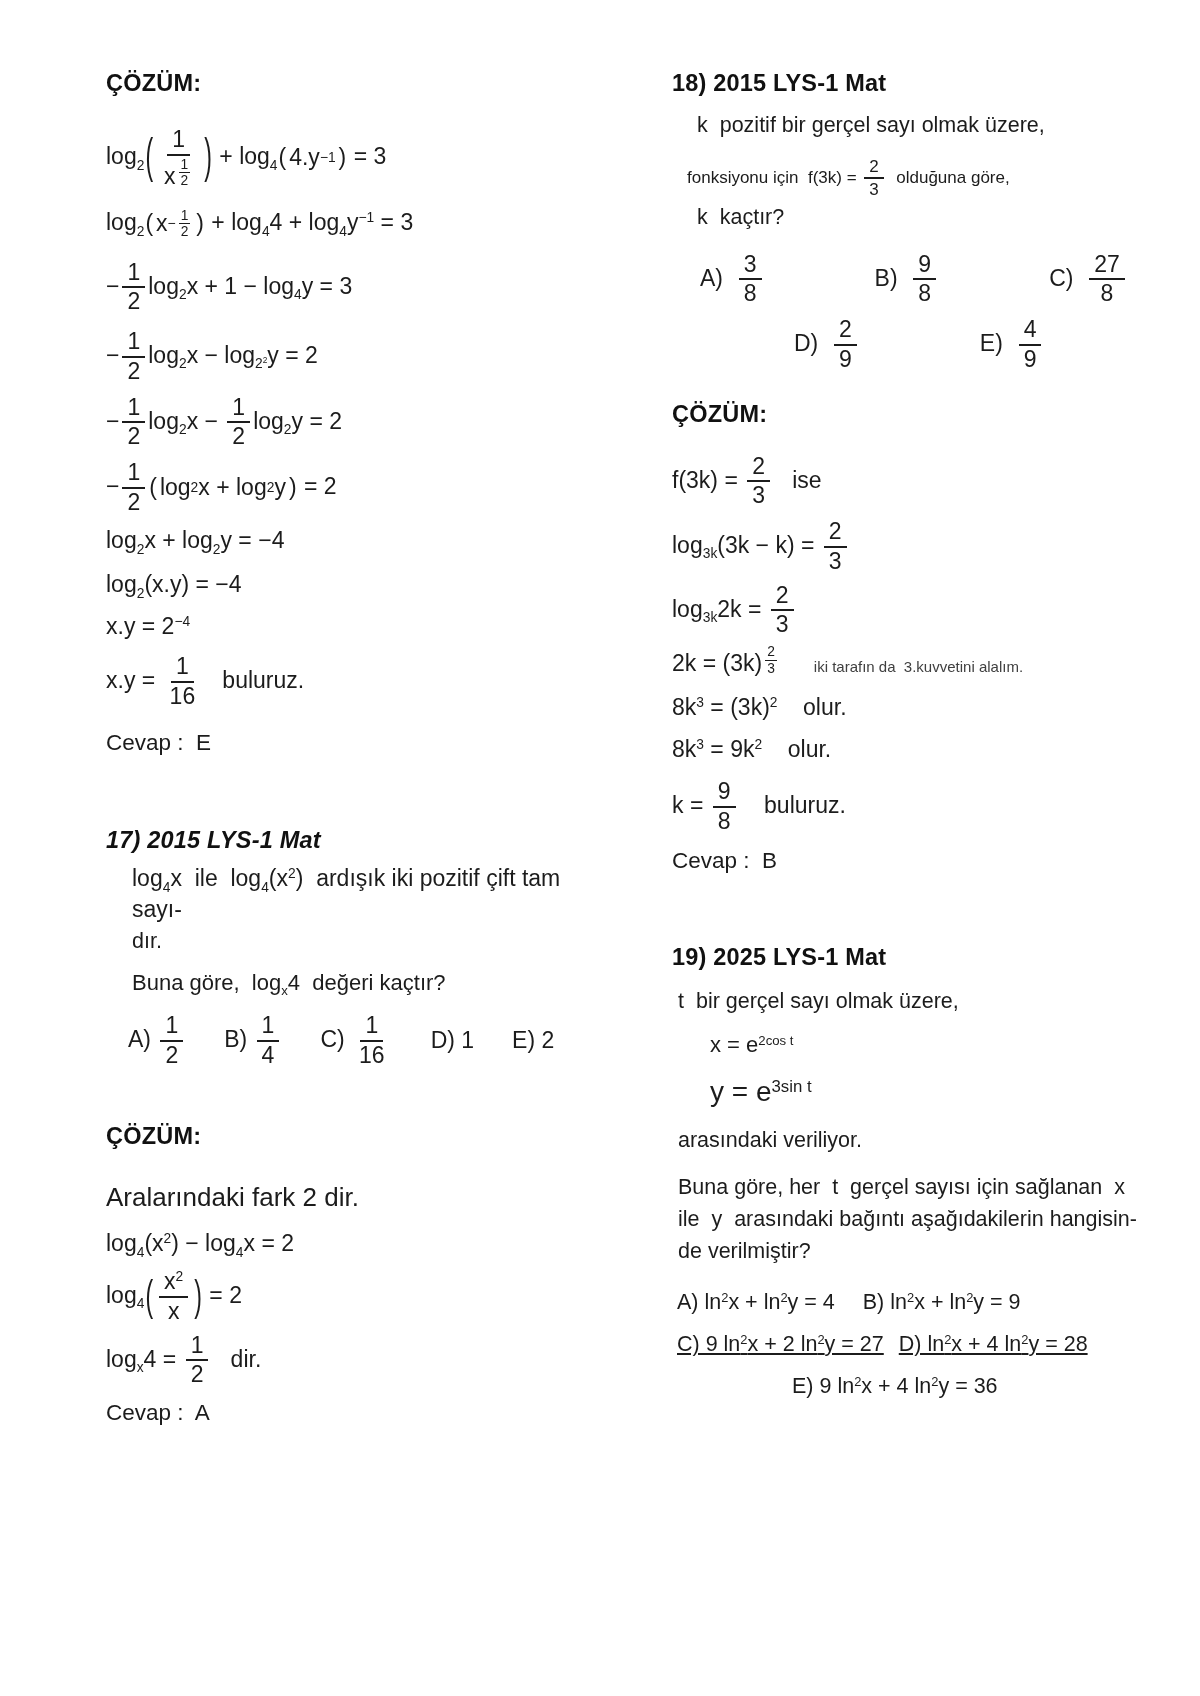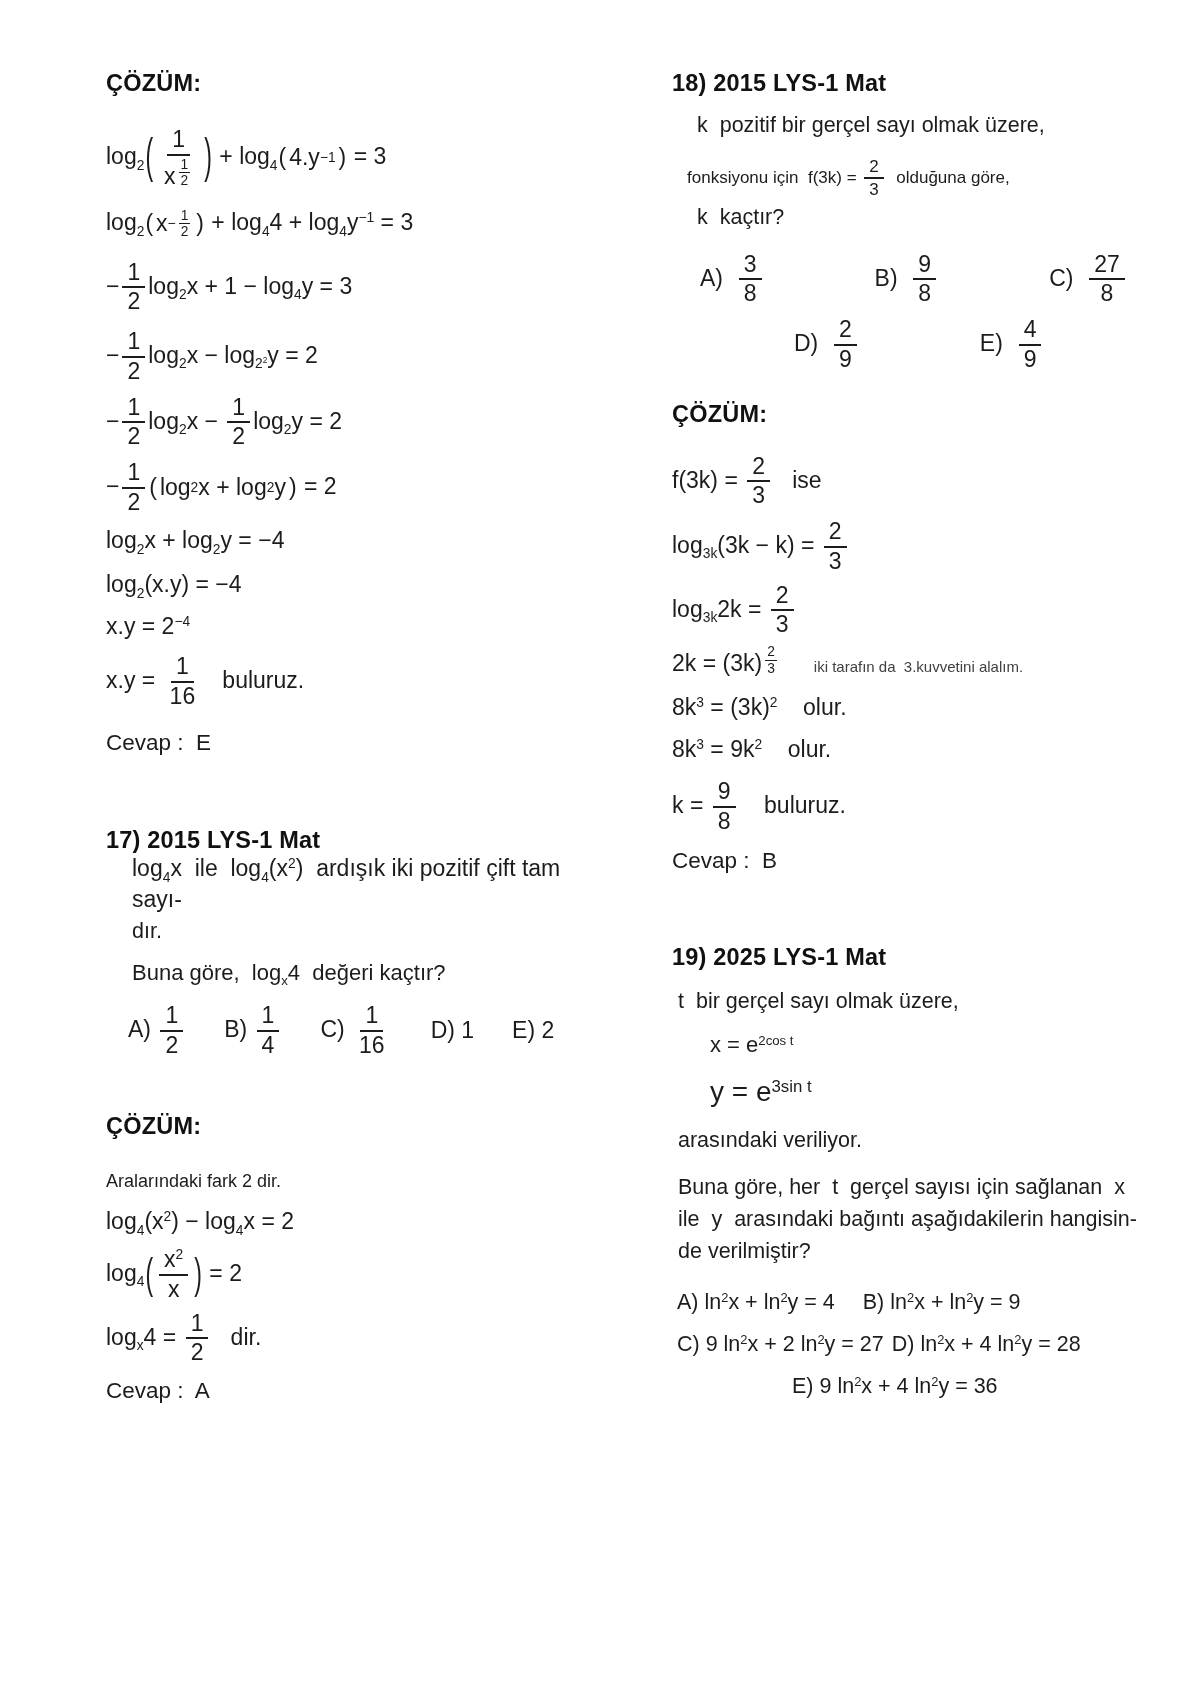--- a/index.html
+++ b/index.html
@@ -30,28 +30,28 @@
   .bpi{display:inline-flex;align-items:center;padding:0 2px;}
 
   
   #sol1-h{margin-top:70px;margin-bottom:30px;}
   #s1-0{margin-bottom:18px;} #s1-1{margin-bottom:20px;} #s1-2{margin-bottom:14px;}
   #s1-3{margin-bottom:10px;} #s1-4{margin-bottom:10px;} #s1-5{margin-bottom:10px;}
   #s1-6{margin-bottom:14px;} #s1-7{margin-bottom:12px;} #s1-8{margin-bottom:12px;}
   #s1-9{margin-bottom:16px;}
   #sol1-a{font-size:22.5px;}
   #p17{margin-top:68px;}
-  #p17-h{}
+  #p17-h{margin-bottom:10px;font-style:italic;}
   #p17-b1{margin-left:26px;}
   #p17-b2{margin-left:26px;margin-bottom:12px;}
   #p17-q{margin-left:26px;margin-bottom:16px;font-size:22px;}
   #p17-opts{margin-left:22px;gap:38px;}
   #sol17{margin-top:54px;}
   #sol17-h{margin-bottom:28px;}
-  #s17-0{margin-bottom:12px;font-size:18px;}
+  #s17-0{margin-bottom:12px;font-size:26px;}
   #s17-1{margin-bottom:10px;} #s17-2{margin-bottom:8px;}
   #s17-3{margin-bottom:10px;} #s17-4{margin-bottom:8px;}
   #sol17-a{font-size:22.5px;}
 
   
   #p18-h{margin-top:70px;margin-bottom:12px;}
   #p18-intro{margin-left:25px;margin-bottom:16px;}
   #p18-eq{margin-left:64px;margin-bottom:6px;}
   #p18-cond{margin-left:15px;margin-bottom:2px;font-size:17px;}
   #p18-tail{margin-left:25px;margin-bottom:18px;}
@@ -65,21 +65,21 @@
   #sol18-a{font-size:22.5px;}
   #p19{margin-top:66px;}
   #p19-h{margin-bottom:14px;}
   #p19-intro{margin-left:6px;margin-bottom:14px;}
   #p19-eq1{margin-left:38px;margin-bottom:14px;font-size:22px;}
   #p19-eq2{margin-left:38px;margin-bottom:14px;font-size:28px;}
   #p19-given{margin-left:6px;margin-bottom:14px;}
   #p19-q1,#p19-q2{margin-left:6px;}
   #p19-q3{margin-left:6px;margin-bottom:22px;}
   #p19-r1{margin-left:5px;gap:28px;margin-bottom:14px;align-items:center;}
-  #p19-r2{margin-left:5px;gap:8px;margin-bottom:14px;}
+  #p19-r2{margin-left:5px;gap:15px;margin-bottom:14px;text-decoration:underline;}
   #p19-r3{margin-left:120px;}
   .opt19{font-size:21.5px;}
 </style>
 </head>
 <body>
 
 <div class="col" id="col-left">
   <div class="sec" id="sol1-h">ÇÖZÜM:</div>
   <div class="mrow" id="s1-0">log<span class="msub">2</span><span class="bpg"><span class="bp" style="transform: scaleY(2.06);">(</span><span class="bpi"><span class="frac"><span class="fnum">1</span><span class="fden">x<span class="msup"><span class="frac"><span class="fnum">1</span><span class="fden">2</span></span></span></span></span></span><span class="bp" style="transform: scaleY(2.06);">)</span></span> + log<span class="msub">4</span><span class="bpg"><span class="bp" style="transform: scaleY(1);">(</span><span class="bpi">4.y<span class="msup">−1</span></span><span class="bp" style="transform: scaleY(1);">)</span></span> = 3</div>
   <div class="mrow" id="s1-1">log<span class="msub">2</span><span class="bpg"><span class="bp" style="transform: scaleY(1.05);">(</span><span class="bpi">x<span class="msup">−<span class="frac"><span class="fnum">1</span><span class="fden">2</span></span></span></span><span class="bp" style="transform: scaleY(1.05);">)</span></span> + log<span class="msub">4</span>4 + log<span class="msub">4</span>y<span class="msup">−1</span> = 3</div>

